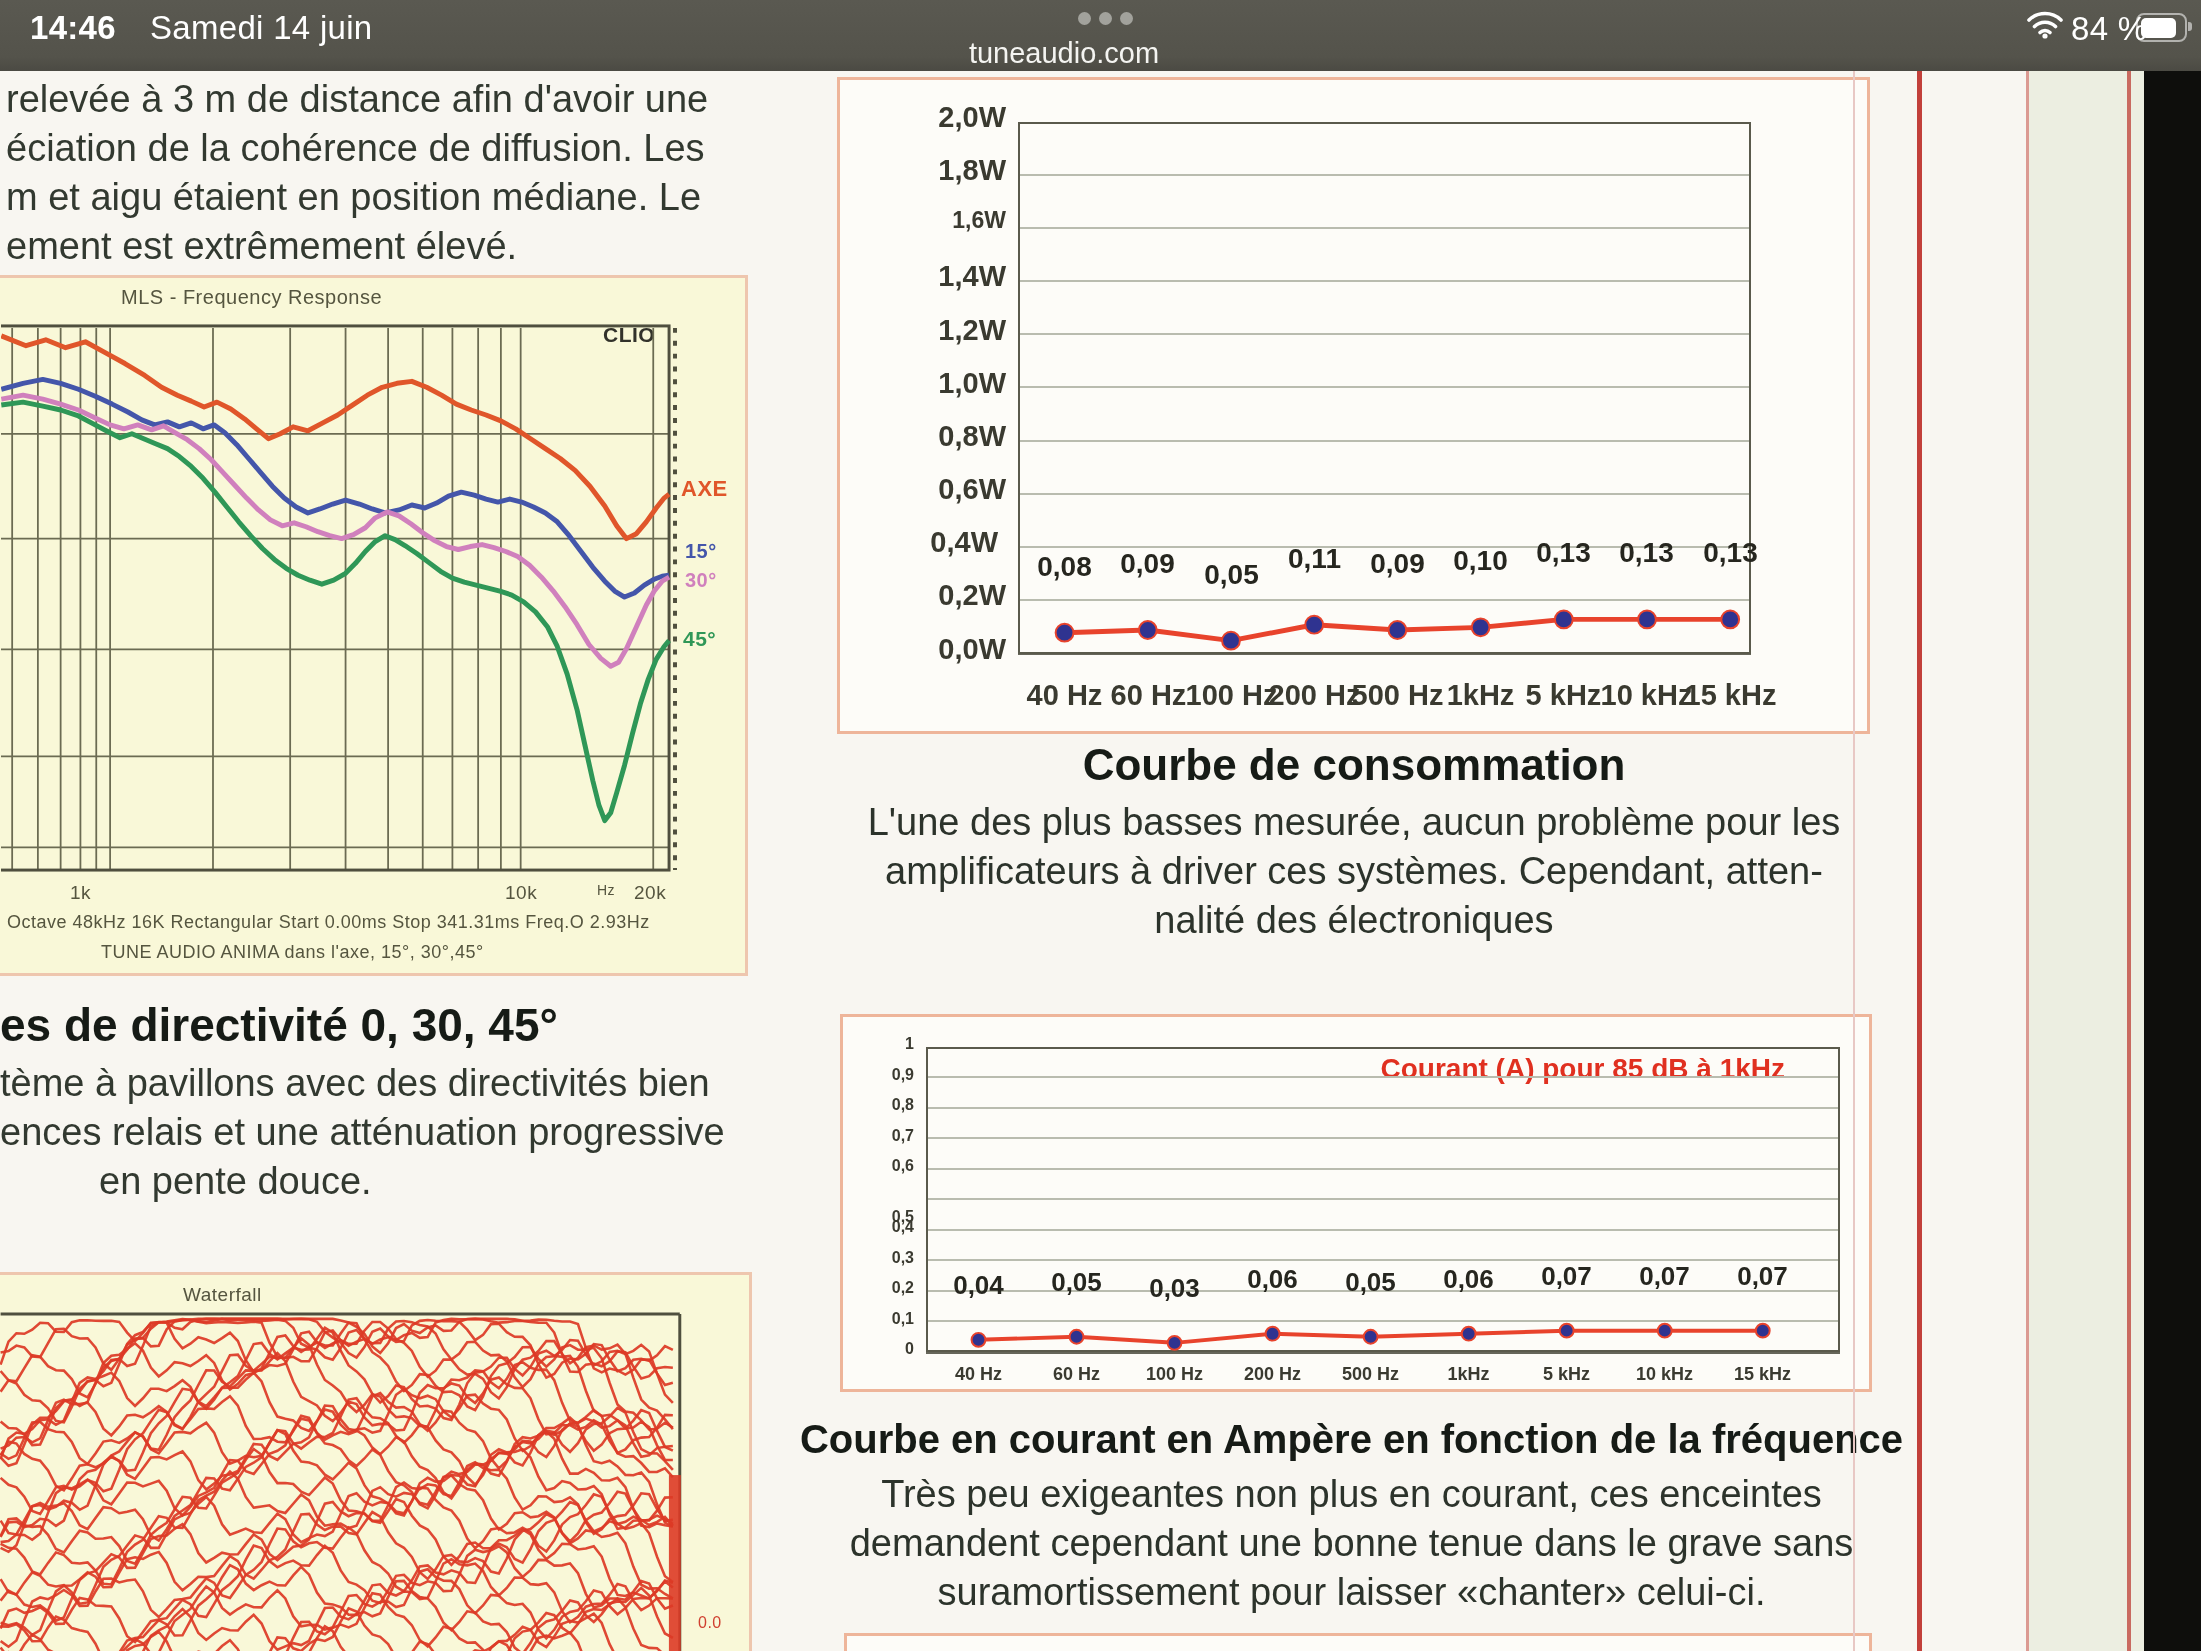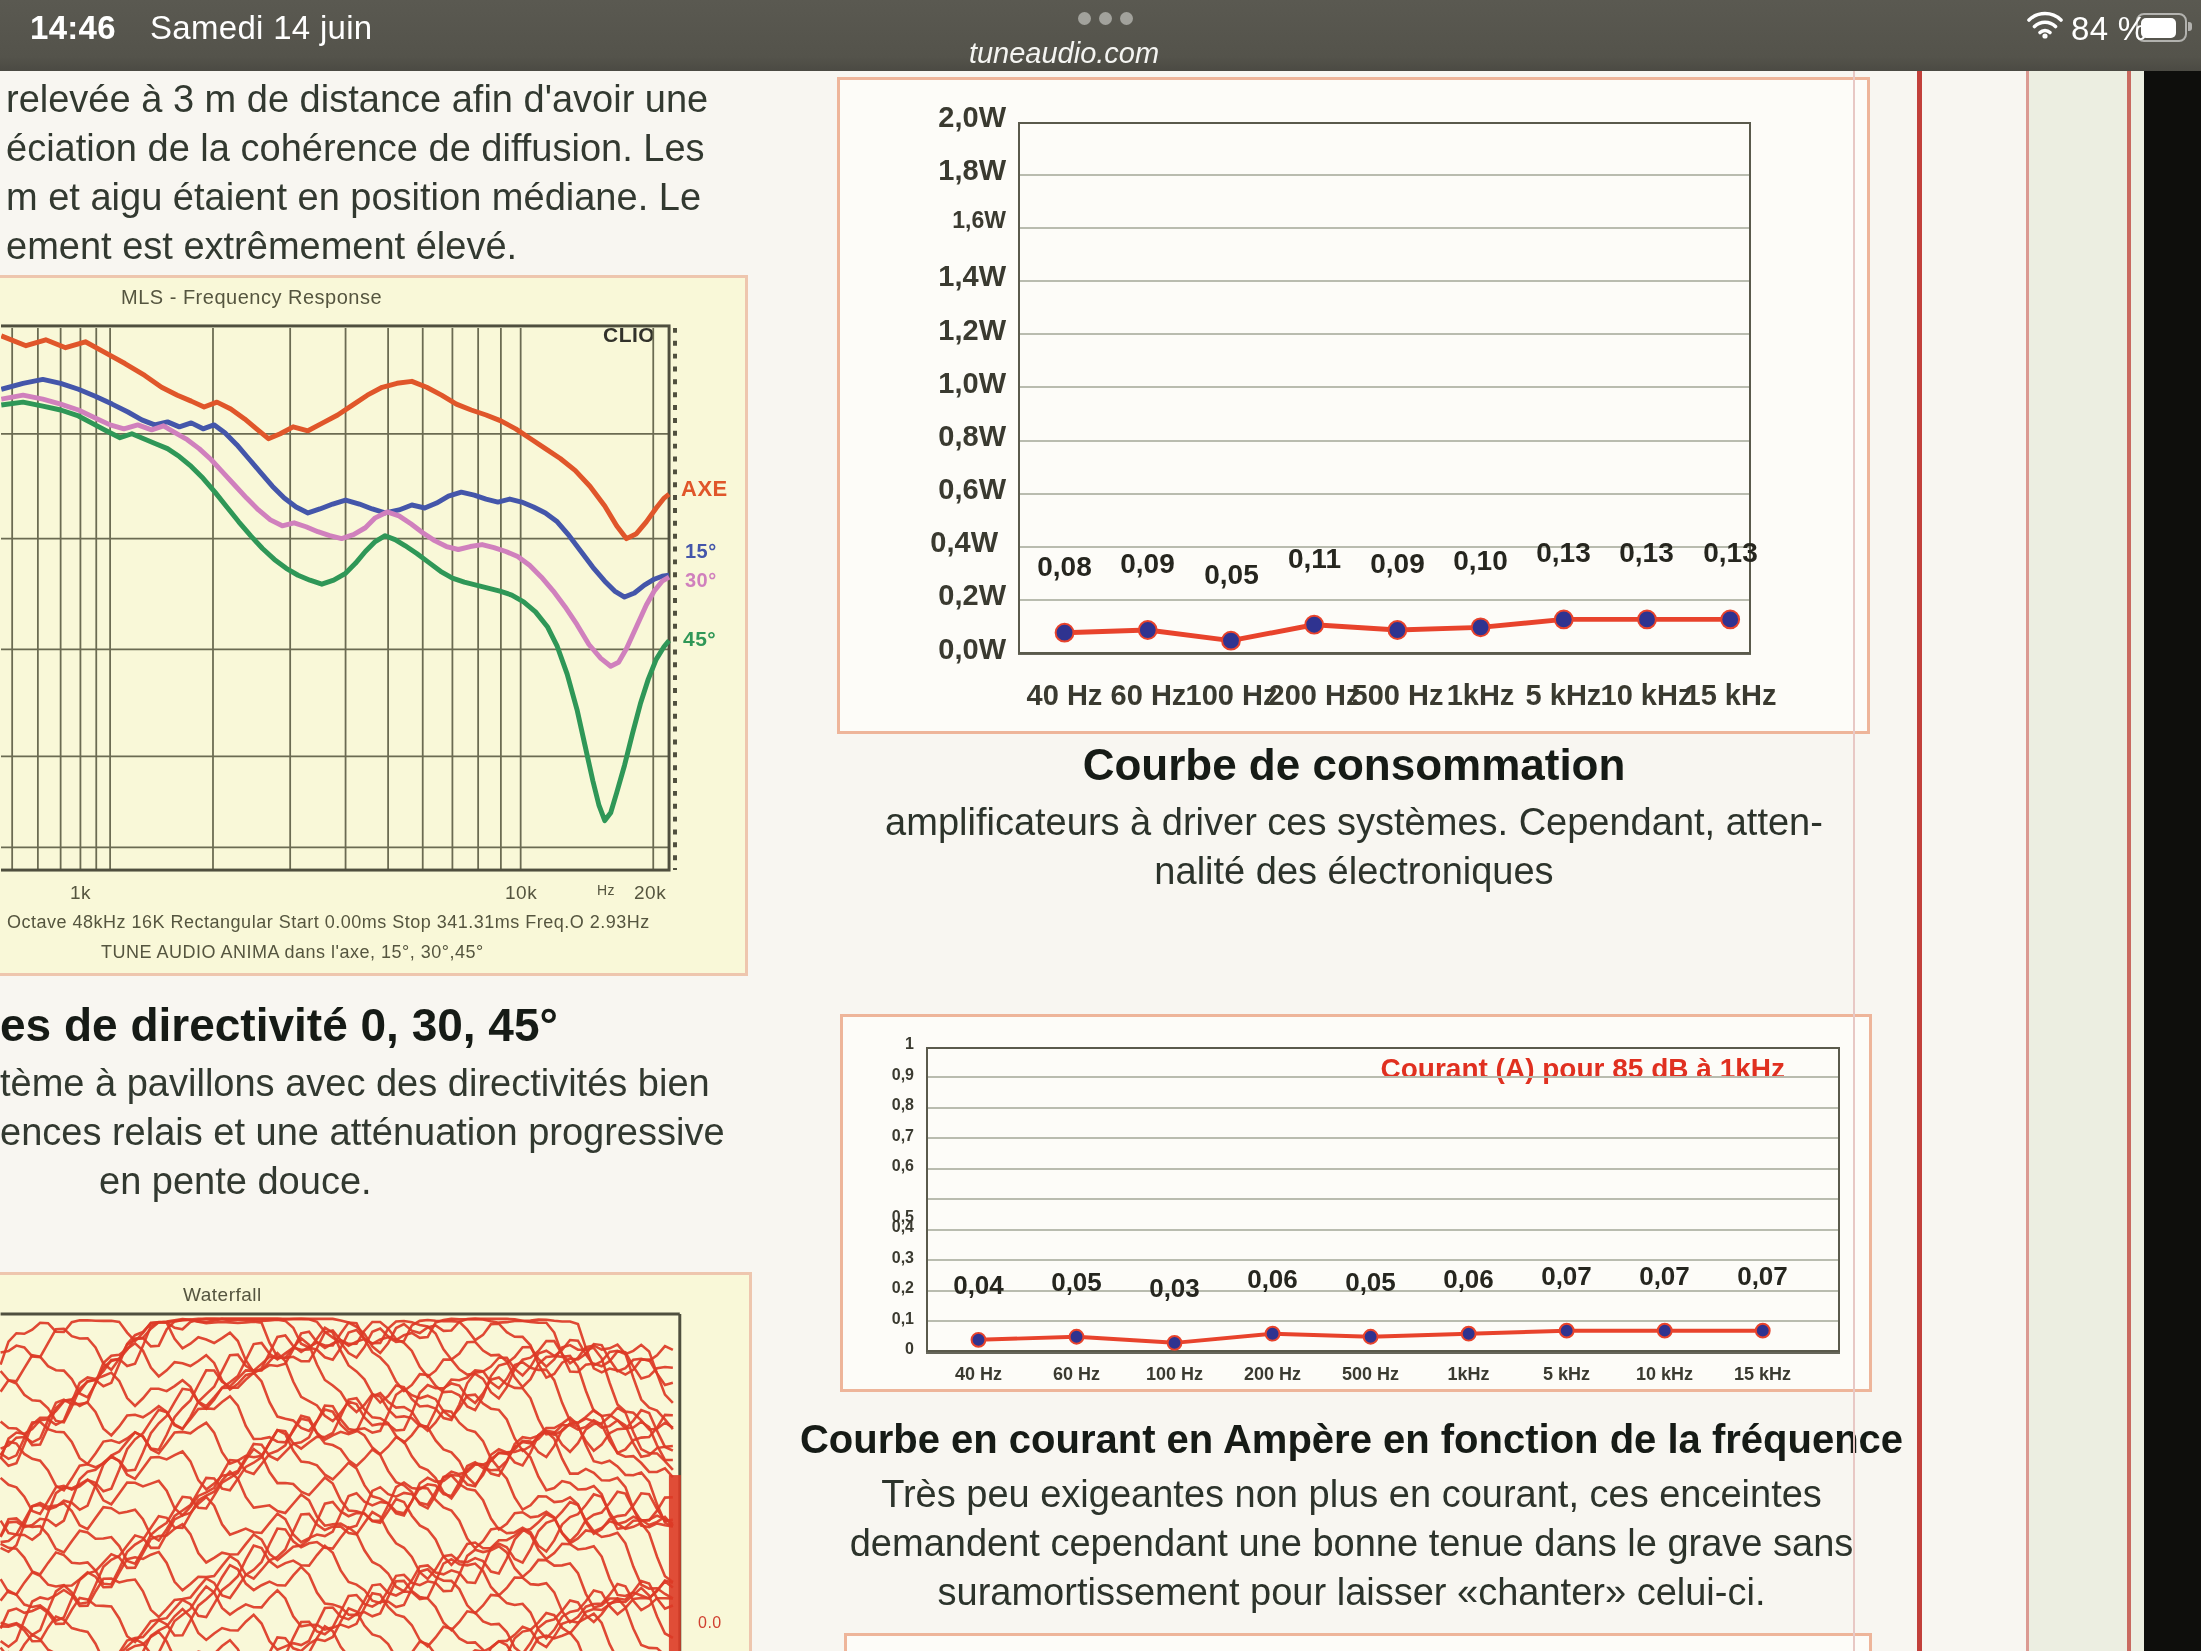--- a/index.html
+++ b/index.html
@@ -5,21 +5,21 @@
   html,body{margin:0;padding:0;background:#000;}
   #screen{position:relative;width:2202px;height:1651px;overflow:hidden;
           font-family:"Liberation Sans",sans-serif;background:#f7f5ef;}
   .abs{position:absolute;}
   
   #statusbar{position:absolute;left:0;top:0;width:2202px;height:71px;
     background:linear-gradient(180deg,#5a5951 0%,#54534b 80%,#4b4a43 100%);z-index:50;color:#fff;}
   .sbtxt{position:absolute;font-size:33px;font-weight:600;color:#ffffff;letter-spacing:0.3px;}
   .dot{display:inline-block;width:13px;height:13px;border-radius:50%;background:#a2a29c;margin:0 4px;}
   #urlbar{position:absolute;left:0;top:37px;width:2128px;text-align:center;
-    font-size:29px;font-weight:400;color:#f4f4f1;font-style:italic;}
+    font-size:29px;font-weight:400;color:#f4f4f1;}
   
   #page{position:absolute;left:0;top:71px;width:2202px;height:1580px;background:#f8f6f1;}
   .bodytext{font-size:38px;line-height:49px;font-weight:500;color:#323930;}
   .heading{font-weight:700;color:#161b16;}
   .chartbox{position:absolute;background:#f9f8d8;border:3px solid #eec6ae;box-sizing:border-box;}
   .whitebox{position:absolute;background:#fdfcf8;border:3px solid #eeb59a;box-sizing:border-box;}
   .tinylabel{position:absolute;color:#55553f;letter-spacing:0.5px;}
   .caption{position:absolute;text-align:center;}
   .capline{font-size:38px;line-height:49px;font-weight:500;color:#2c332b;}
   svg{position:absolute;}
@@ -207,20 +207,21 @@
           <div style="position: absolute; left: 664px; top: 457px; width: 119px; text-align: center; font-size: 28px; font-weight: 700; color: rgb(38, 38, 31);">0,13</div>
           <div style="position: absolute; left: 662px; top: 599px; width: 123px; text-align: center; font-size: 29px; font-weight: 700; color: rgb(58, 58, 48);">5 kHz</div>
           <div style="position: absolute; left: 747px; top: 457px; width: 119px; text-align: center; font-size: 28px; font-weight: 700; color: rgb(38, 38, 31);">0,13</div>
           <div style="position: absolute; left: 745px; top: 599px; width: 123px; text-align: center; font-size: 29px; font-weight: 700; color: rgb(58, 58, 48);">10 kHz</div>
           <div style="position: absolute; left: 831px; top: 457px; width: 119px; text-align: center; font-size: 28px; font-weight: 700; color: rgb(38, 38, 31);">0,13</div>
           <div style="position: absolute; left: 829px; top: 599px; width: 123px; text-align: center; font-size: 29px; font-weight: 700; color: rgb(58, 58, 48);">15 kHz</div>
         </div>
 
       <div class="caption" style="left:812px;top:669px;width:1084px;">
         <div class="heading" style="font-size:44px;margin-bottom:8px;">Courbe de consommation</div>
+        <div class="capline">L'une des plus basses mesurée, aucun problème pour les</div>
         <div class="capline">amplificateurs à driver ces systèmes. Cependant, atten-</div>
         <div class="capline">nalité des électroniques</div>
       </div>
 
       <div class="whitebox" style="left:840px;top:943px;width:1032px;height:378px;">
         <span class="abs" style="right:84px;top:36px;font-size:28px;font-weight:700;color:#e03020;">Courant (A) pour 85 dB à 1kHz</span>
       <div style="position: absolute; left: 12px; top: 18.3px; width: 59px; text-align: right; font-size: 16px; font-weight: 700; color: rgb(58, 58, 48);">1</div>
           <div style="position: absolute; left: 83px; top: 59px; width: 914px; height: 2px; background: rgb(185, 188, 175);"></div>
           <div style="position: absolute; left: 12px; top: 49px; width: 59px; text-align: right; font-size: 16px; font-weight: 700; color: rgb(58, 58, 48);">0,9</div>
           <div style="position: absolute; left: 83px; top: 90px; width: 914px; height: 2px; background: rgb(185, 188, 175);"></div>

